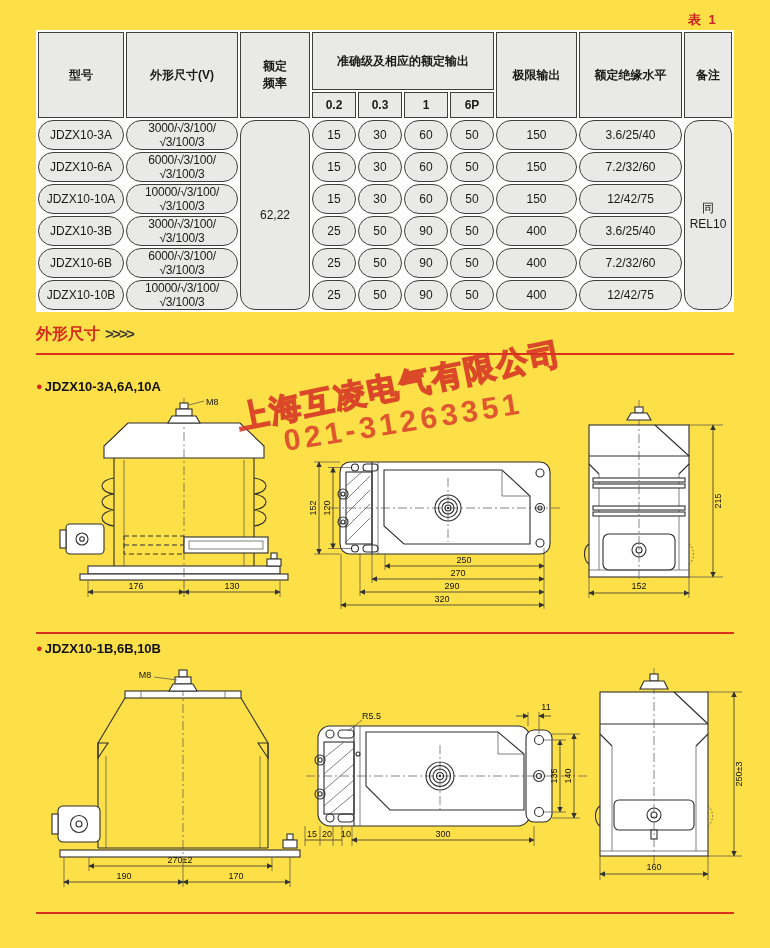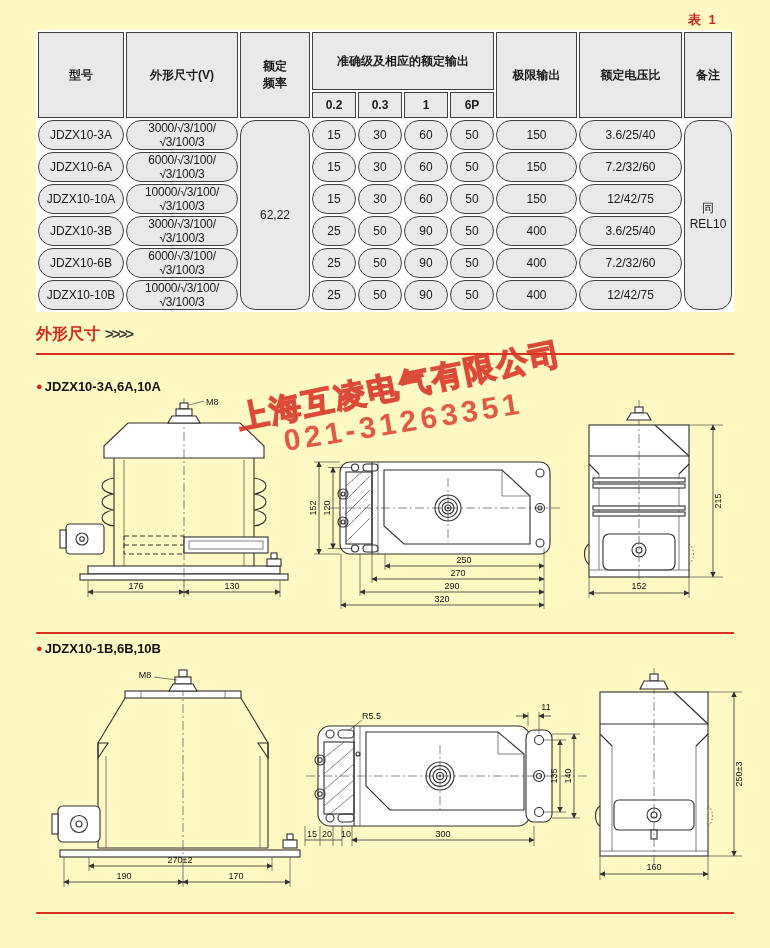--- a/index.html
+++ b/index.html
@@ -1,31 +1,31 @@
 <!DOCTYPE html>
 <html><head>
 <meta charset="utf-8">
 <style>
   html,body{margin:0;padding:0;}
   body{background:#ffffff;font-family:"Liberation Sans","DejaVu Sans",sans-serif;}
-  .page{position:relative;width:770px;height:948px;background:#fef9c3;overflow:hidden;}
+  .page{position:relative;width:770px;height:948px;background:#fde047;overflow:hidden;}
 
   
   .tbl-caption{position:absolute;left:688px;top:11px;color:#cc1f1f;font-size:13px;font-weight:bold;letter-spacing:2px;}
   table.spec{position:absolute;left:36px;top:30px;width:698px;table-layout:fixed;border-collapse:separate;border-spacing:2px;background:#fff;}
   table.spec th,table.spec td{background:#e9e9e7;border:1px solid #3f3f3f;text-align:center;vertical-align:middle;color:#1a1a1a;padding:0;font-size:12px;}
   table.spec th{font-weight:bold;}
   tr.hrow1 th{height:56px;}
   tr.hrow2 th{height:24px;}
   tbody td{height:28px;border-radius:15px;}
   td.ratio{font-size:10.5px;letter-spacing:-0.2px;}
   td.remark{font-size:11px;margin-left:8px;}
 
   
-  .sec-head{position:absolute;left:36px;top:324px;}
+  .sec-head{position:absolute;left:36px;top:324px;font-family:Liberation Mono, monospace;}
   .sec-title{color:#d42a1c;font-size:16px;font-weight:bold;}
   .sec-arrows{color:#3a3a3a;font-size:15px;font-weight:bold;letter-spacing:-2px;margin-left:5px;}
   .red-rule{position:absolute;left:36px;width:698px;height:2px;background:#d9301f;}
   .rule1{top:353px;} .rule2{top:632px;} .rule3{top:912px;}
   .fig-head{position:absolute;left:36px;font-size:13px;font-weight:bold;color:#111;}
   .fig-head .bullet{color:#d42a1c;font-size:11px;margin-right:2px;vertical-align:1px;}
   .fh1{top:379px;text-align:center;} .fh2{top:641px;}
 
   
   svg{position:absolute;overflow:visible;}
@@ -69,21 +69,21 @@
     <thead>
       <tr class="hrow1">
         <th rowspan="2">型号</th>
         <th rowspan="2">外形尺寸(V)</th>
         <th rowspan="2">
           <span style="display:block">额定</span>
           <span style="display:block">频率</span>
         </th>
         <th colspan="4">准确级及相应的额定输出</th>
         <th rowspan="2">极限输出</th>
-        <th rowspan="2">额定电压比</th>
+        <th rowspan="2">额定绝缘水平</th>
         <th rowspan="2">备注</th>
       </tr>
       <tr class="hrow2">
         <th>0.2</th>
         <th>0.3</th>
         <th>1</th>
         <th>6P</th>
       </tr>
     </thead>
     <tbody>

